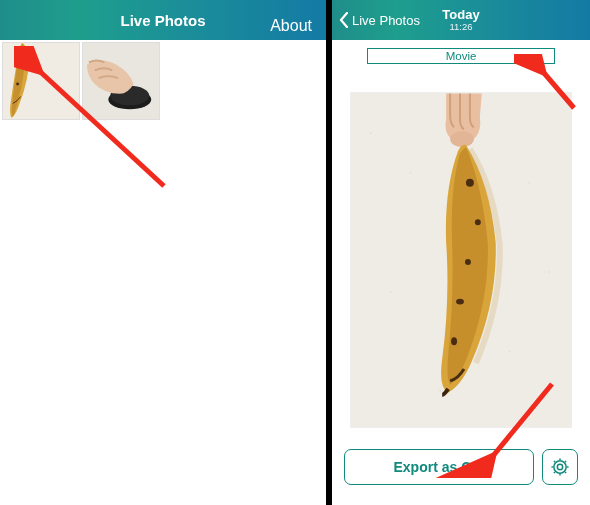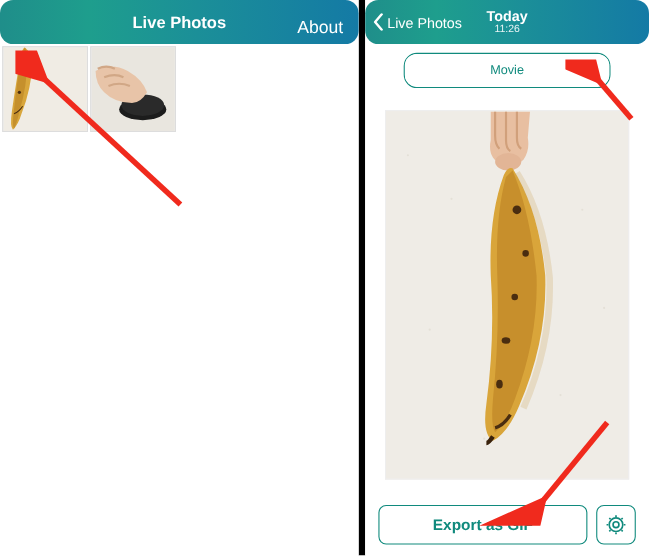--- a/index.html
+++ b/index.html
@@ -11,50 +11,49 @@
 
     
     .header-left, .header-right {
       height: 40px;
       background: linear-gradient(90deg, #1f8e8a 0%, #1e9e8d 25%, #1b8f98 55%, #147aa5 100%);
       color: #fff;
       display: flex;
       align-items: center;
       position: relative;
       flex: 0 0 40px;
-      border-radius: 12px;
     }
     .hl-title { position: absolute; left: 50%; transform: translateX(-50%); font-size: 15px; font-weight: 600; }
     .hl-about { position: absolute; right: 14px; font-size: 16px; font-weight: 400; cursor: pointer; margin-top: 12px; }
     .hr-back { position: absolute; left: 6px; display: flex; align-items: center; cursor: pointer; }
     .hr-back svg { width: 12px; height: 16px; }
     .hr-back-label { font-size: 13px; margin-left: 2px; }
     .hr-center { position: absolute; left: 50%; transform: translateX(-50%); text-align: center; display:flex; flex-direction:column; align-items:center; }
     .hr-title { font-size: 13px; font-weight: 700; line-height: 1; }
     .hr-time { font-size: 9.5px; opacity: 0.9; line-height: 1.1; margin-top: 1px; }
 
     
     .thumbs { display: flex; padding: 2px 0 0 2px; gap: 2px; }
     .thumb { width: 78px; height: 78px; background: #ededed; border: 1px solid #ddd; position: relative; overflow: hidden; cursor: pointer; }
     .thumb svg { width: 100%; height: 100%; display: block; }
 
     
     .segmented-row { display:flex; justify-content:center; padding: 8px 0 6px; }
-    .segmented { display: flex; width: 188px; height: 32px; border: 1px solid #108a7d; border-radius: 12px; overflow: hidden; font-size: 11.5px; }
+    .segmented { display: flex; width: 188px; height: 16px; border: 1px solid #108a7d; border-radius: 0; overflow: hidden; font-size: 11.5px; }
     .seg { flex: 1; display: flex; align-items: center; justify-content: center; cursor: pointer; }
     .seg-off { background: #fff; color: #108a7d; }
     .seg-on  { background: #108a7d; color: #fff; }
 
     
     .photo-wrap { flex: 1; display: flex; align-items: center; justify-content: center; padding: 0 12px; }
     .photo { width: 222px; height: 336px; background: #efece6; position: relative; overflow: hidden; border: 1px solid #eee; }
     .photo svg { width: 100%; height: 100%; display: block; }
 
     
-    .bottom-bar { height: 56px; flex: 0 0 56px; display: flex; align-items: flex-end; padding: 0 12px 10px 12px; gap: 8px; }
+    .bottom-bar { height: 56px; flex: 0 0 56px; display: flex; align-items: flex-start; padding: 0 12px 10px 12px; gap: 8px; }
     .export-btn {
       flex: 1; height: 36px; border: 1.5px solid #108a7d; border-radius: 7px;
       background: #fff; color: #108a7d; font-size: 14px; font-weight: 600;
       display: flex; align-items: center; justify-content: center; cursor: pointer;
     }
     .gear-btn {
       width: 36px; height: 36px; border: 1.5px solid #108a7d; border-radius: 7px;
       background: #fff; display: flex; align-items: center; justify-content: center; cursor: pointer;
     }
     .gear-btn svg { width: 20px; height: 20px; }

